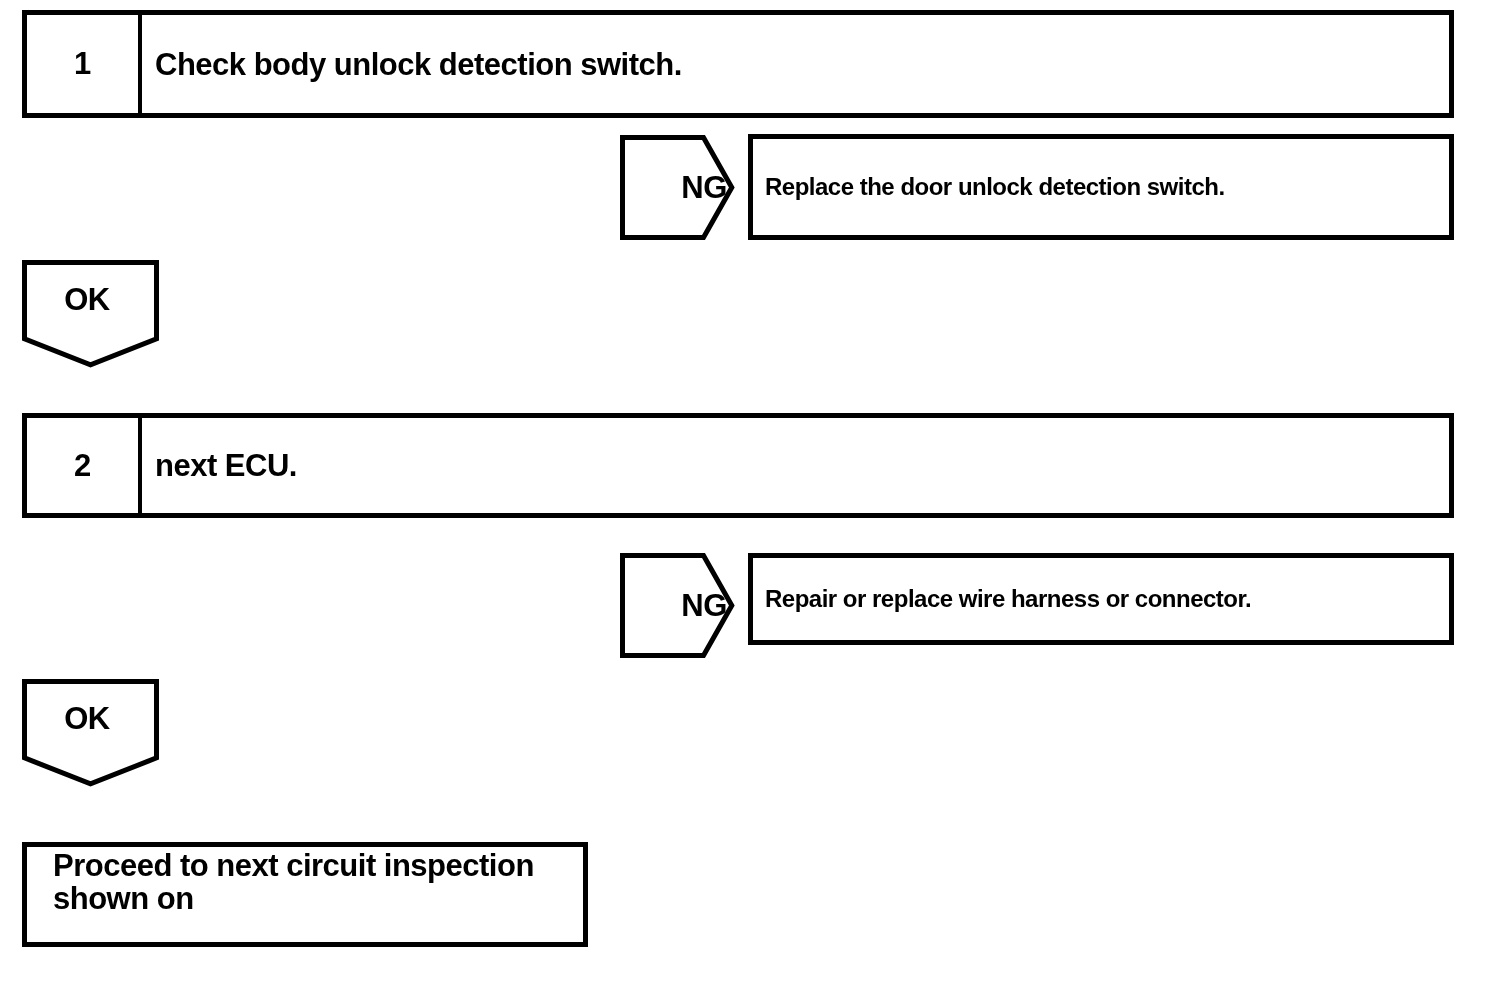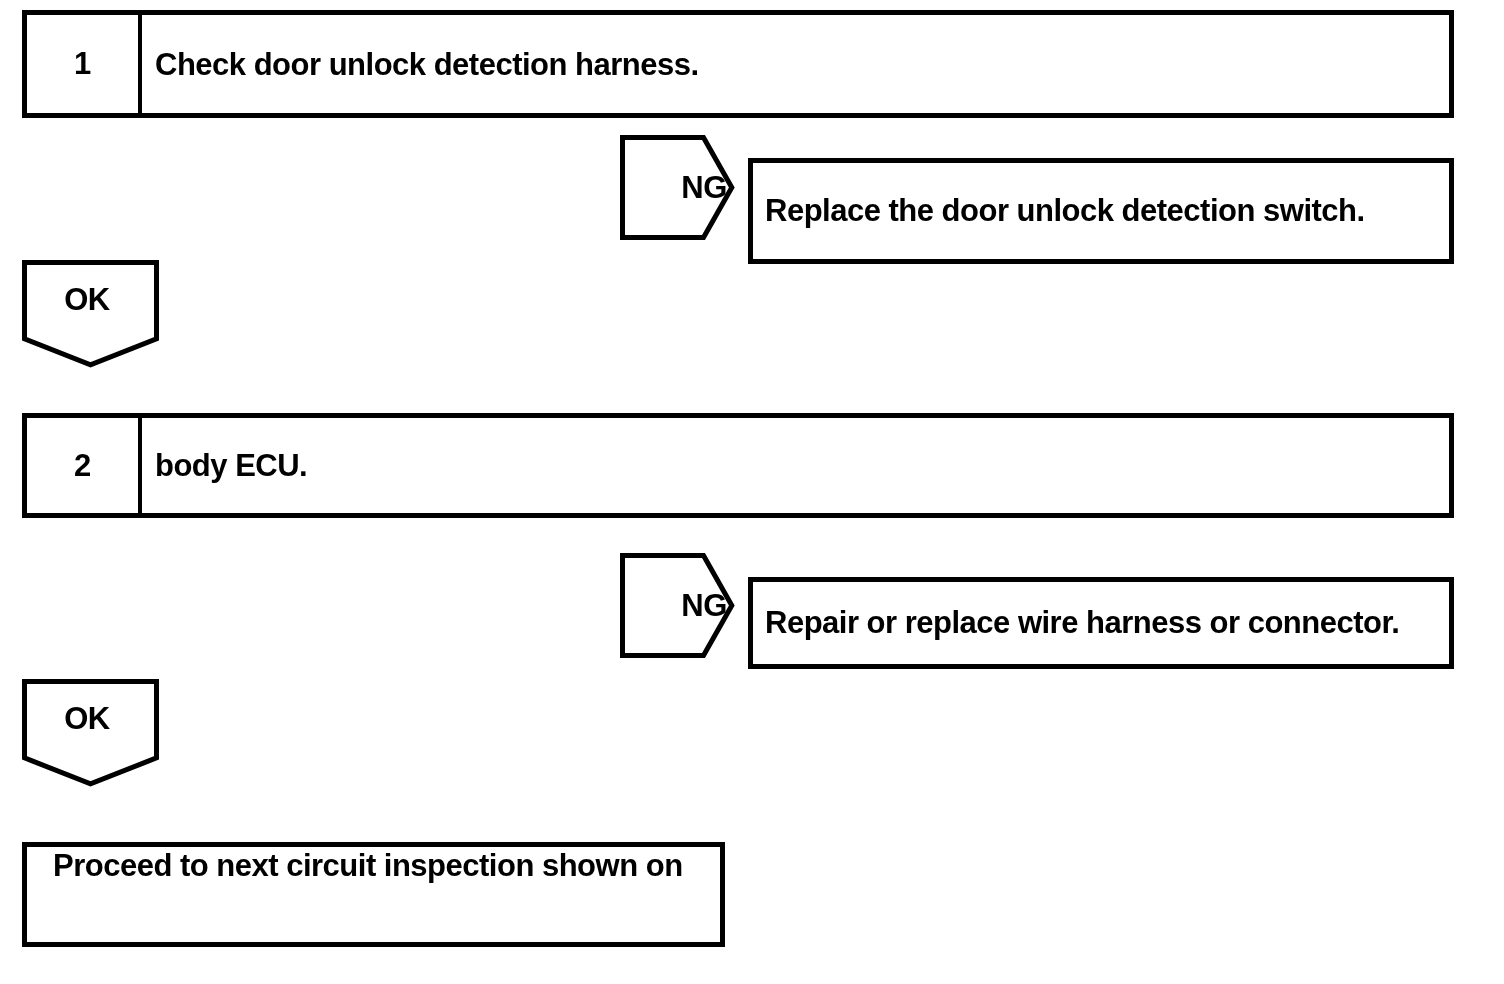--- a/index.html
+++ b/index.html
@@ -43,23 +43,22 @@
     padding-right: 8px;
     font-size: 31px;
     line-height: 37px;
     letter-spacing: -0.5px;
   }
   .result-box {
     display: flex;
     align-items: center;
     padding-left: 12px;
     padding-right: 8px;
-    font-size: 31px;
+    font-size: 24px;
     letter-spacing: -0.5px;
-    margin-top: 24px;
   }
   .shape {
     position: absolute;
   }
   .shape svg {
     display: block;
   }
   .shape-label {
     position: absolute;
     left: 0;
@@ -80,21 +79,21 @@
   }
 </style>
 </head>
 <body>
 
 <div class="canvas">
 
   <div class="box step-box" style="left:22px; top:10px; width:1432px; height:108px;">
     <div class="num-cell">1</div>
     <div class="instr-cell">
-      <div>Check door unlock detection harness.</div>
+      <div>Check body unlock detection switch.</div>
     </div>
   </div>
 
   <div class="shape" style="left:620px; top:135px; width:115px; height:105px;">
     <svg width="115" height="105" viewBox="0 0 115 105">
       <polygon points="2.5,2.5 83.5,2.5 111.8,52.5 83.5,102.5 2.5,102.5" fill="#ffffff" stroke="#000000" stroke-width="5" stroke-linejoin="miter"></polygon>
     </svg>
     <div class="shape-label ng-label">NG</div>
   </div>
 
@@ -105,21 +104,21 @@
   <div class="shape" style="left:22px; top:260px; width:137px; height:108px;">
     <svg width="137" height="108" viewBox="0 0 137 108">
       <polygon points="2.5,2.5 134.5,2.5 134.5,78.9 68.5,104.8 2.5,78.9" fill="#ffffff" stroke="#000000" stroke-width="5" stroke-linejoin="miter"></polygon>
     </svg>
     <div class="shape-label ok-label">OK</div>
   </div>
 
   <div class="box step-box" style="left:22px; top:413px; width:1432px; height:105px;">
     <div class="num-cell">2</div>
     <div class="instr-cell">
-      <div>body ECU.</div>
+      <div>next ECU.</div>
     </div>
   </div>
 
   <div class="shape" style="left:620px; top:553px; width:115px; height:105px;">
     <svg width="115" height="105" viewBox="0 0 115 105">
       <polygon points="2.5,2.5 83.5,2.5 111.8,52.5 83.5,102.5 2.5,102.5" fill="#ffffff" stroke="#000000" stroke-width="5" stroke-linejoin="miter"></polygon>
     </svg>
     <div class="shape-label ng-label">NG</div>
   </div>
 
@@ -127,17 +126,17 @@
     <div>Repair or replace wire harness or connector.</div>
   </div>
 
   <div class="shape" style="left:22px; top:679px; width:137px; height:108px;">
     <svg width="137" height="108" viewBox="0 0 137 108">
       <polygon points="2.5,2.5 134.5,2.5 134.5,78.9 68.5,104.8 2.5,78.9" fill="#ffffff" stroke="#000000" stroke-width="5" stroke-linejoin="miter"></polygon>
     </svg>
     <div class="shape-label ok-label">OK</div>
   </div>
 
-  <div class="box terminal-box" style="left:22px; top:842px; width:703px; height:105px;">
+  <div class="box terminal-box" style="left:22px; top:842px; width:566px; height:105px;">
     <div>Proceed to next circuit inspection shown on</div>
   </div>
 
 </div>
 
 </body></html>

